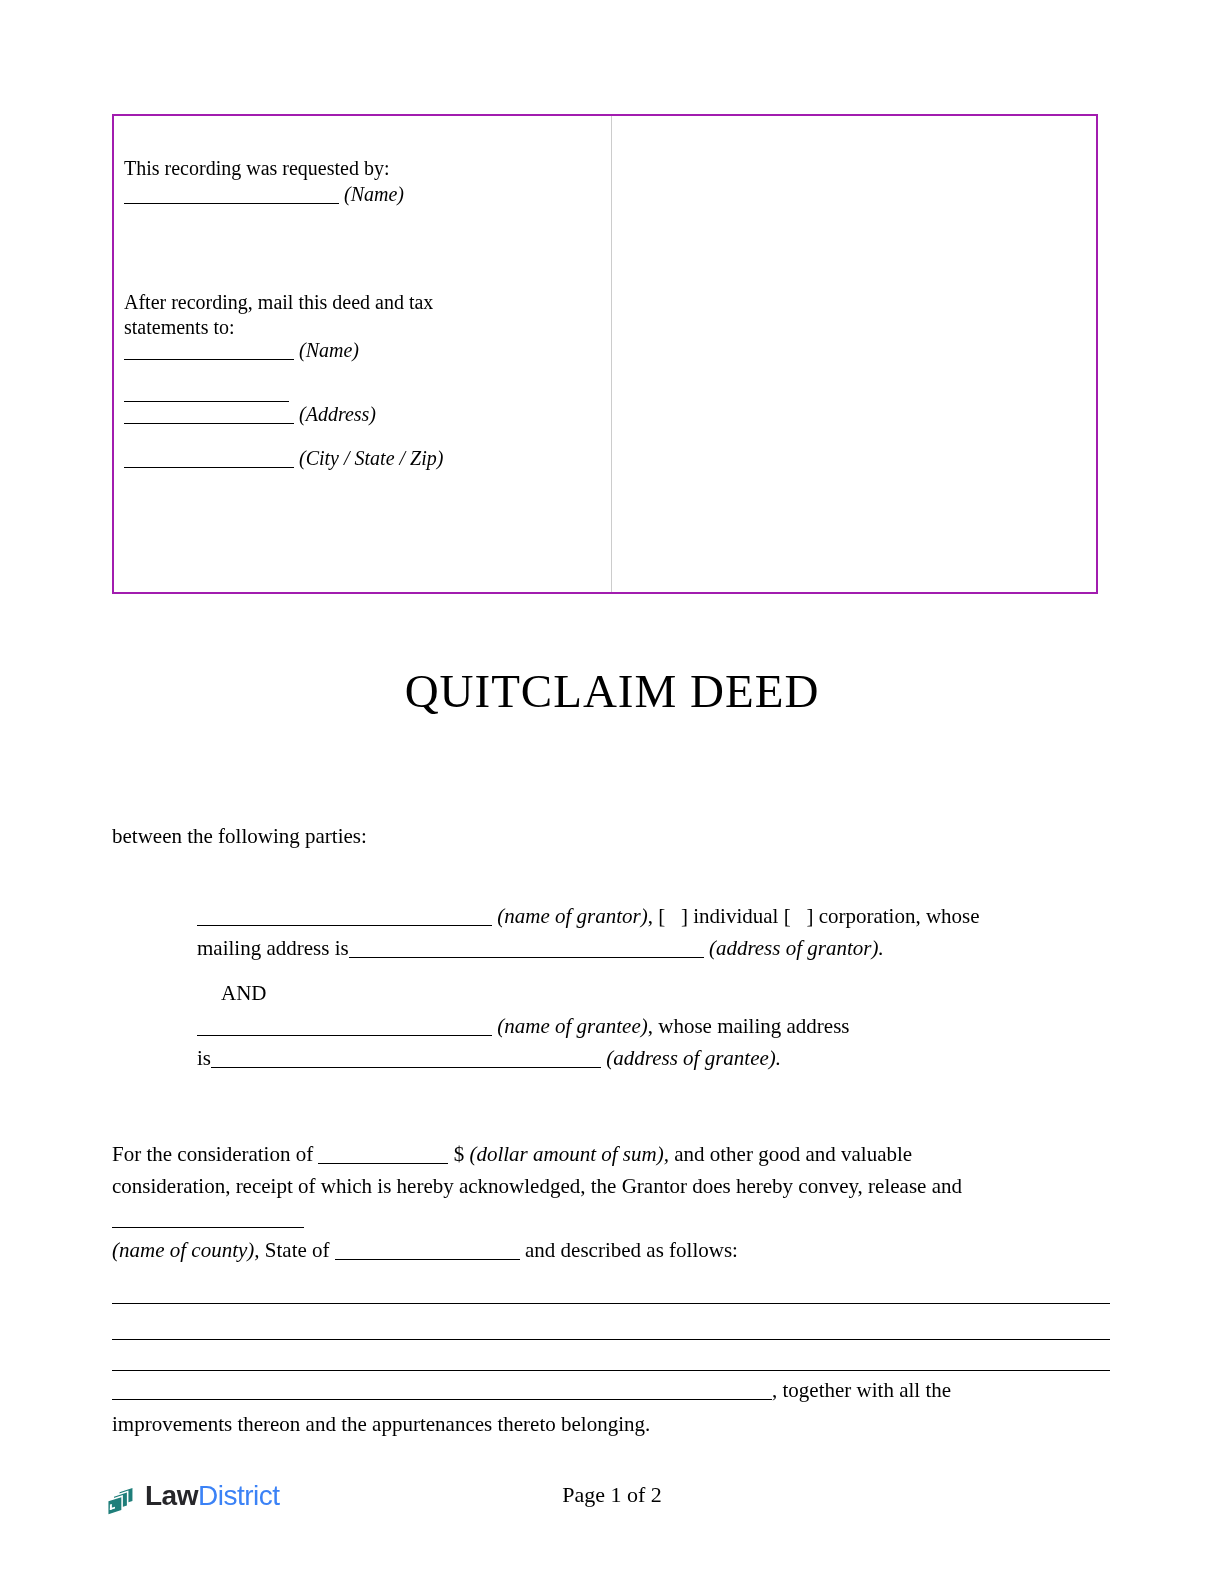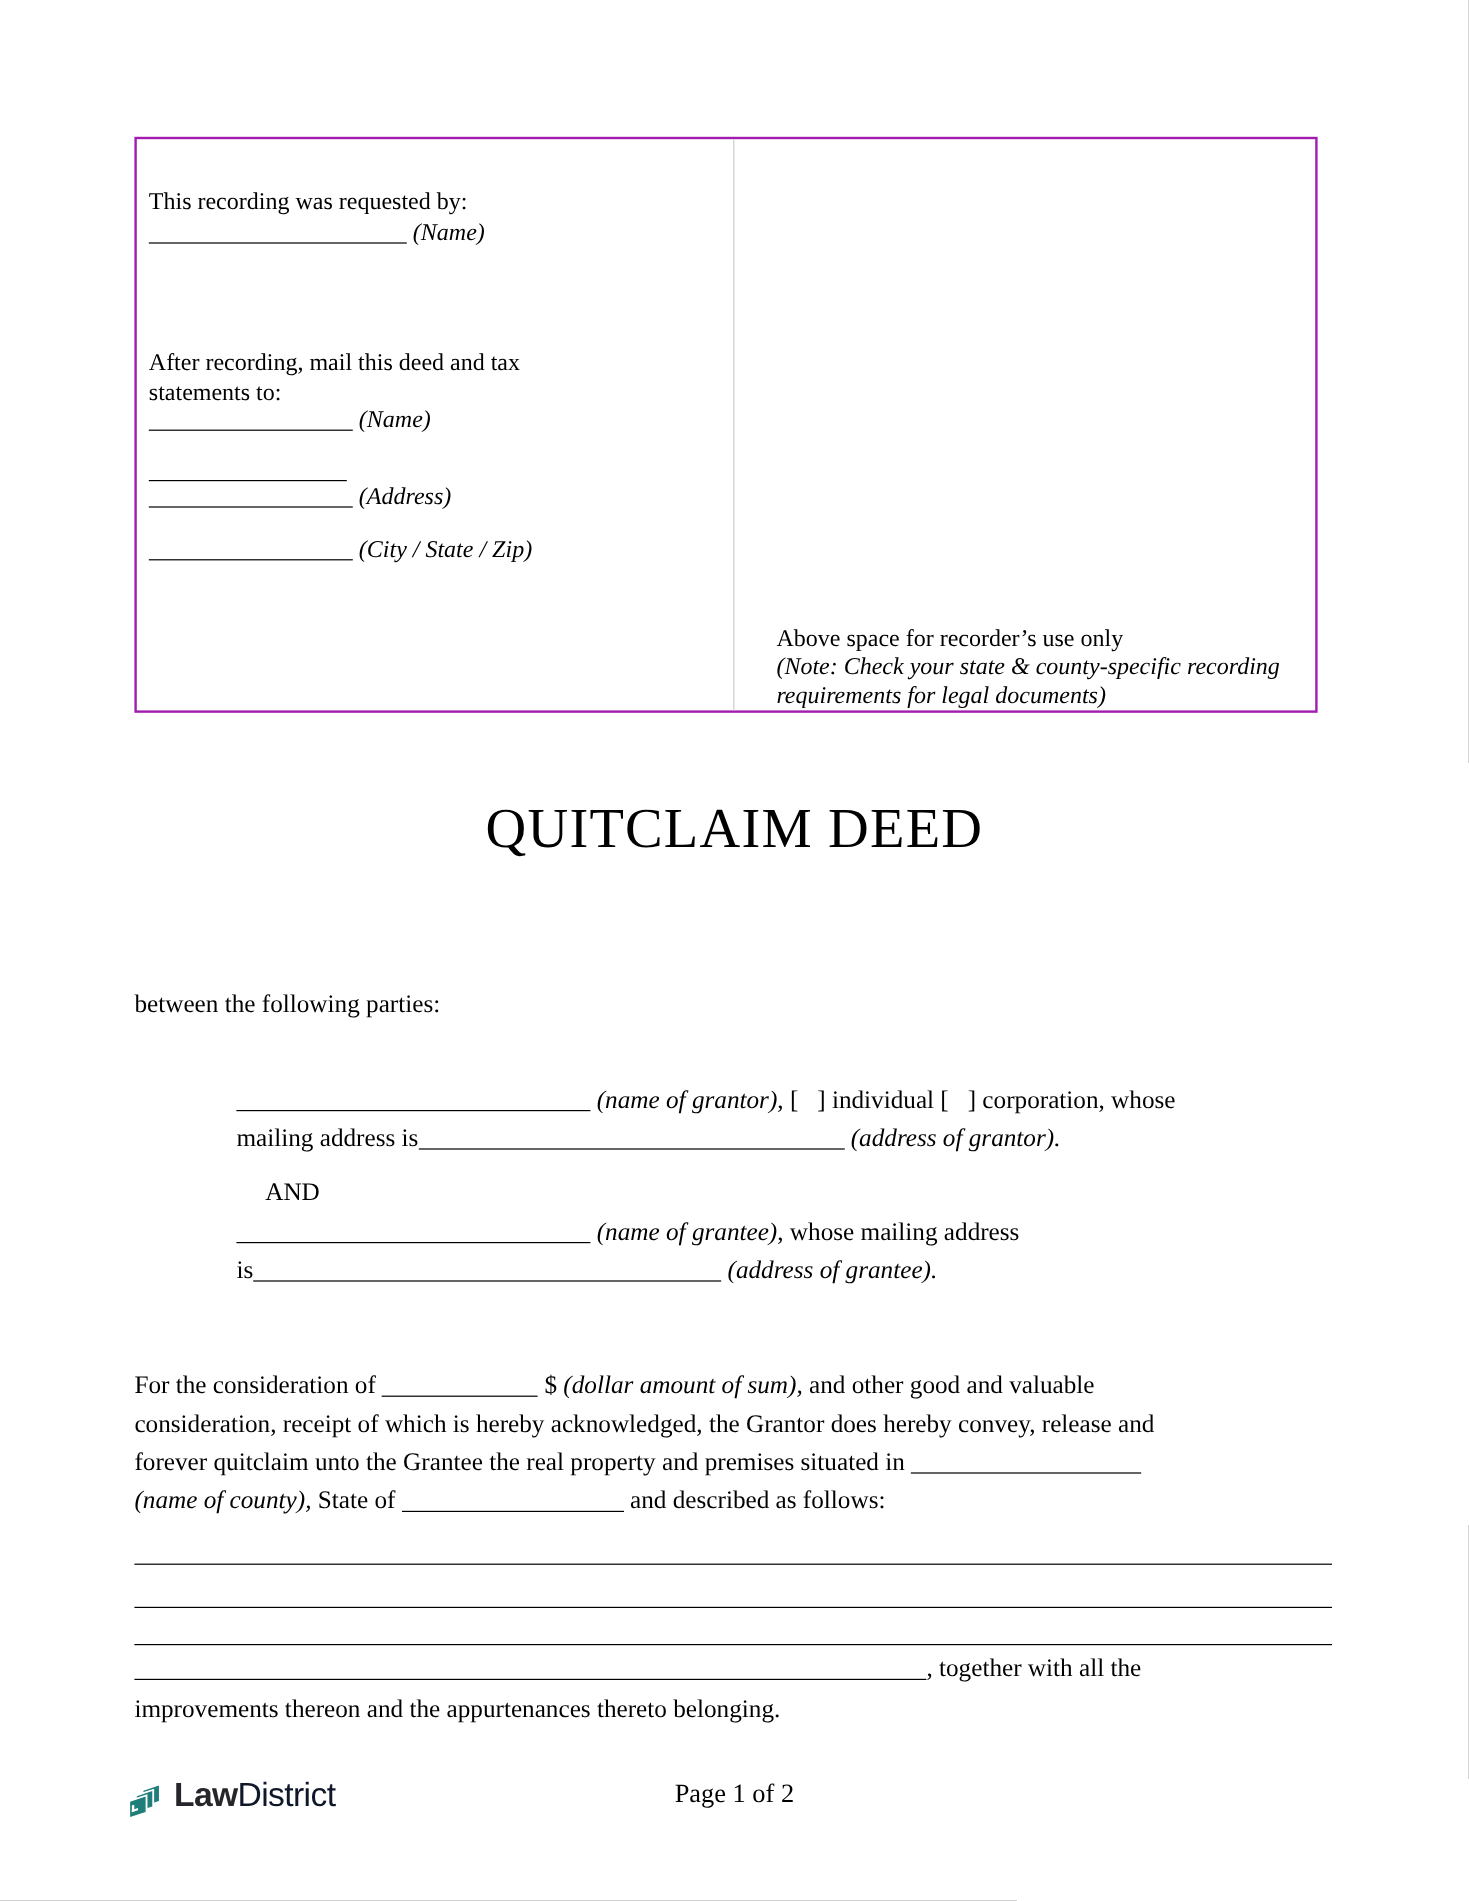--- a/index.html
+++ b/index.html
@@ -65,21 +65,21 @@
   .closing-row  { left:112px; top:1412px; position:absolute; font-size:21px; }
 
   
   .footer-logo {
     position:absolute; left:102px; top:1476px;
     display:flex; align-items:center; gap:5px;
     font-family:"Liberation Sans", sans-serif;
   }
   .brand-text { font-size:28px; letter-spacing:-0.5px; }
   .brand-bold { font-weight:bold; color:#26262a; }
-  .brand-light { font-weight:normal; color:#0f172a; }
+  .brand-light { font-weight:normal; color:#3b82f6; }
   .page-num {
     position:absolute; left:0; top:1482px; width:100%;
     text-align:center; font-size:22px;
   }
 </style>
 </head>
 <body>
 
 <div class="page">
 
@@ -108,26 +108,20 @@
         <span class="blank" style="width:170px"></span>
         <span class="it">(Address)</span>
       </div>
 
       <div class="cell-row" style="top:330px">
         <span class="blank" style="width:170px"></span>
         <span class="it">(City / State / Zip)</span>
       </div>
 
 
-    </div>
-    <div class="right-cell">
-      <div class="note-block">
-        <div>Above space for recorder’s use only</div>
-        <div class="it">(Note: Check your state &amp; county-specific recording requirements for legal documents)</div>
-      </div>
     </div>
   </div>
 
   <div class="doc-title">QUITCLAIM DEED</div>
 
   <div class="para intro">
     <div class="line">between the following parties:</div>
   </div>
 
   <div class="para grantor">
@@ -157,21 +151,20 @@
   <div class="para consider">
     <div class="line">
       <span>For the consideration of</span>
       <span class="blank" style="width:130px"></span>
       <span>$</span>
       <span class="it">(dollar amount of sum),</span>
       <span>and other good and valuable</span>
     </div>
     <div class="line">consideration, receipt of which is hereby acknowledged, the Grantor does hereby convey, release and</div>
     <div class="line">
-      <span>forever quitclaim unto the Grantee the real property and premises situated in</span>
       <span class="blank" style="width:192px"></span>
     </div>
     <div class="line">
       <span class="it">(name of county),</span>
       <span>State of</span>
       <span class="blank" style="width:185px"></span>
       <span>and described as follows:</span>
     </div>
   </div>
 

